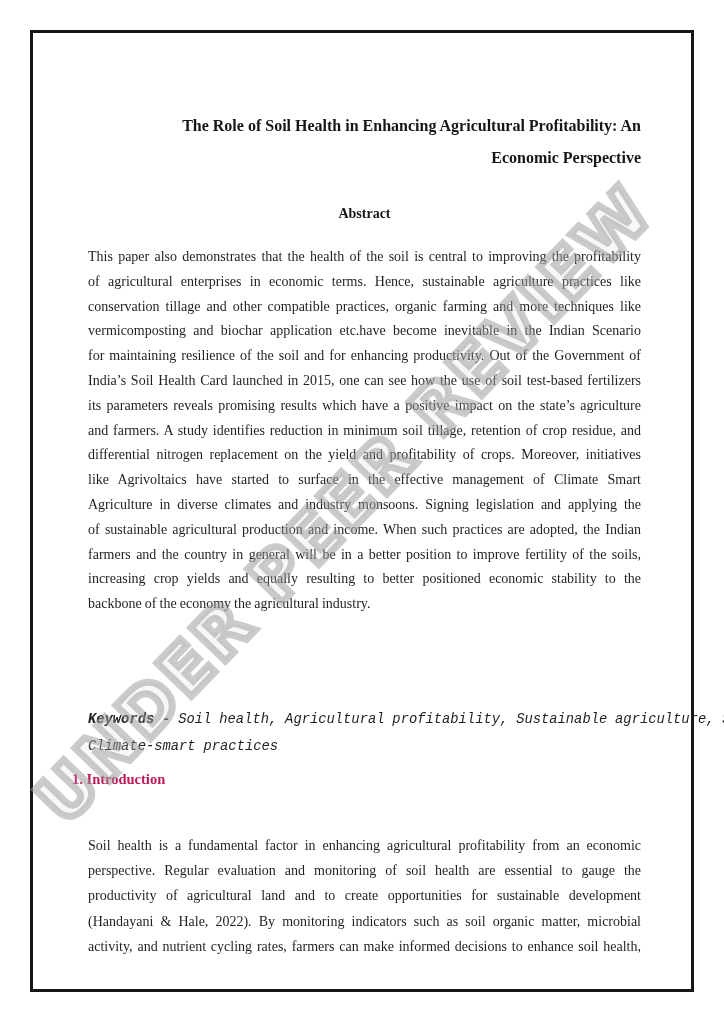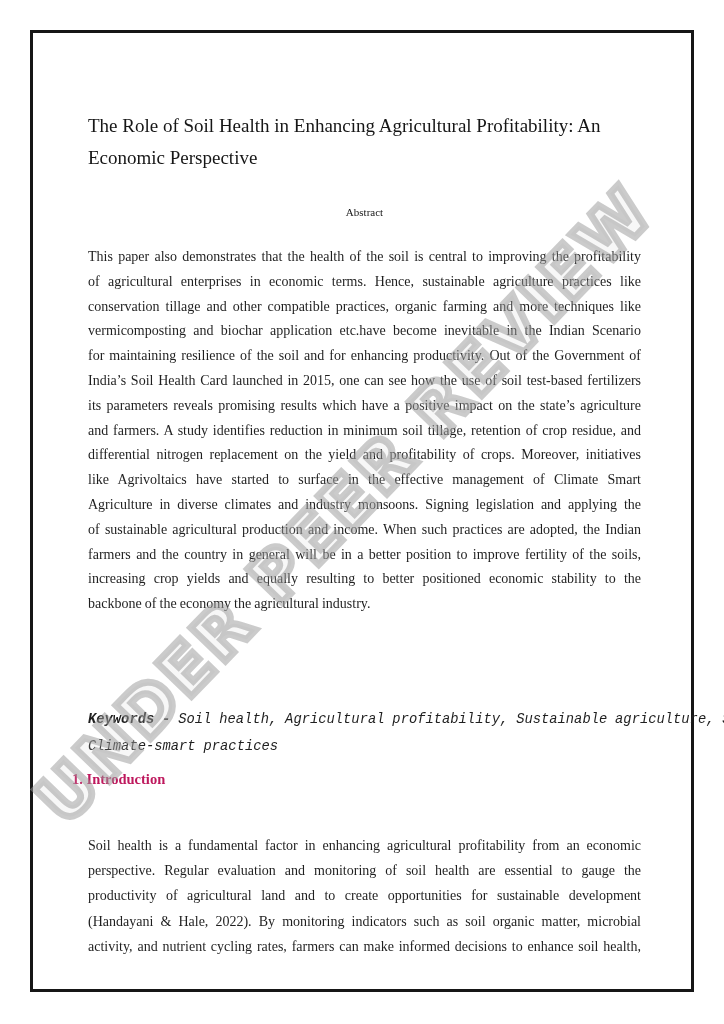--- a/index.html
+++ b/index.html
@@ -23,34 +23,34 @@
     width: 658px;
     height: 956px;
     border: 3px solid #161616;
     background: transparent;
   }
   .title-block {
     position: absolute;
     left: 88px;
     top: 110px;
     width: 553px;
-    text-align: left;
-    font-weight: normal;
-    font-size: 19px;
+    text-align: right;
+    font-weight: bold;
+    font-size: 16px;
     line-height: 32px;
     color: #161616;
   }
   .abstract-heading {
     position: absolute;
     left: 88px;
     top: 206px;
     width: 553px;
     text-align: center;
-    font-weight: normal;
-    font-size: 11px;
+    font-weight: bold;
+    font-size: 14px;
     color: #161616;
   }
   .para {
     position: absolute;
     left: 88px;
     width: 553px;
   }
   .line {
     white-space: nowrap;
     text-align: justify;

